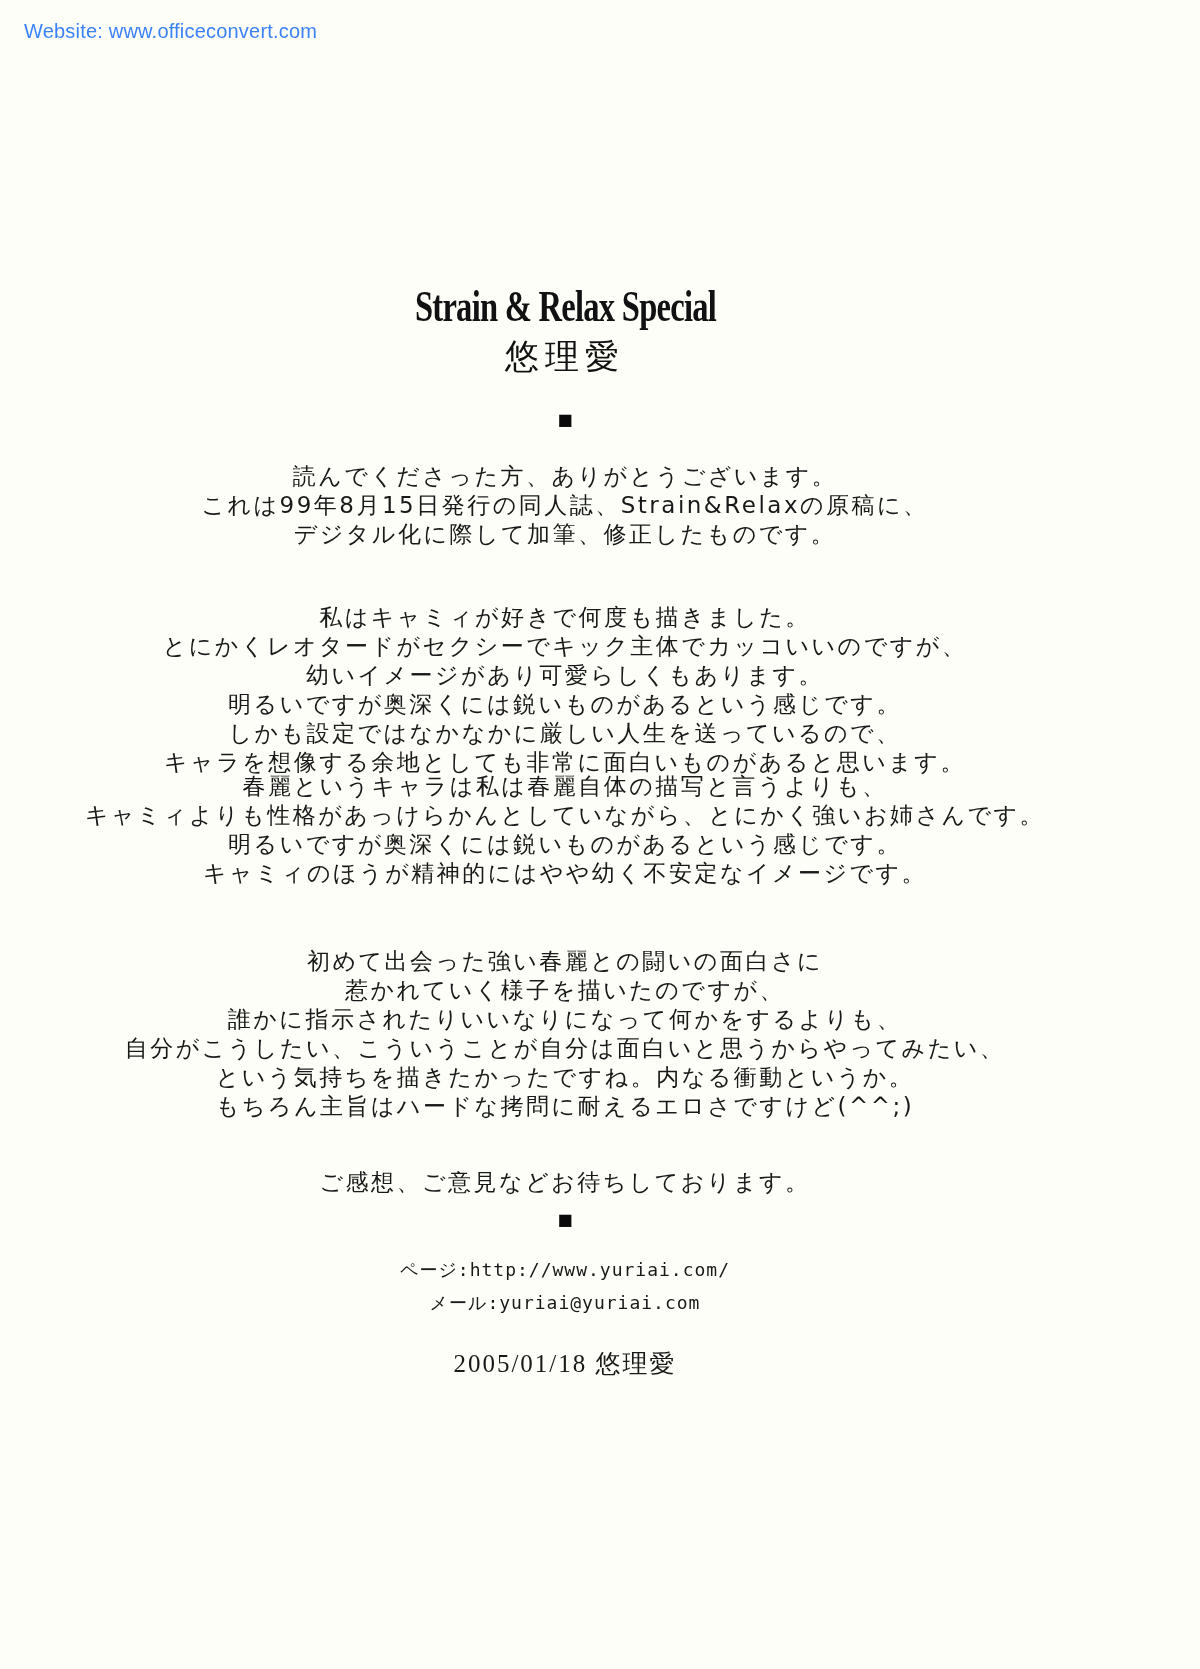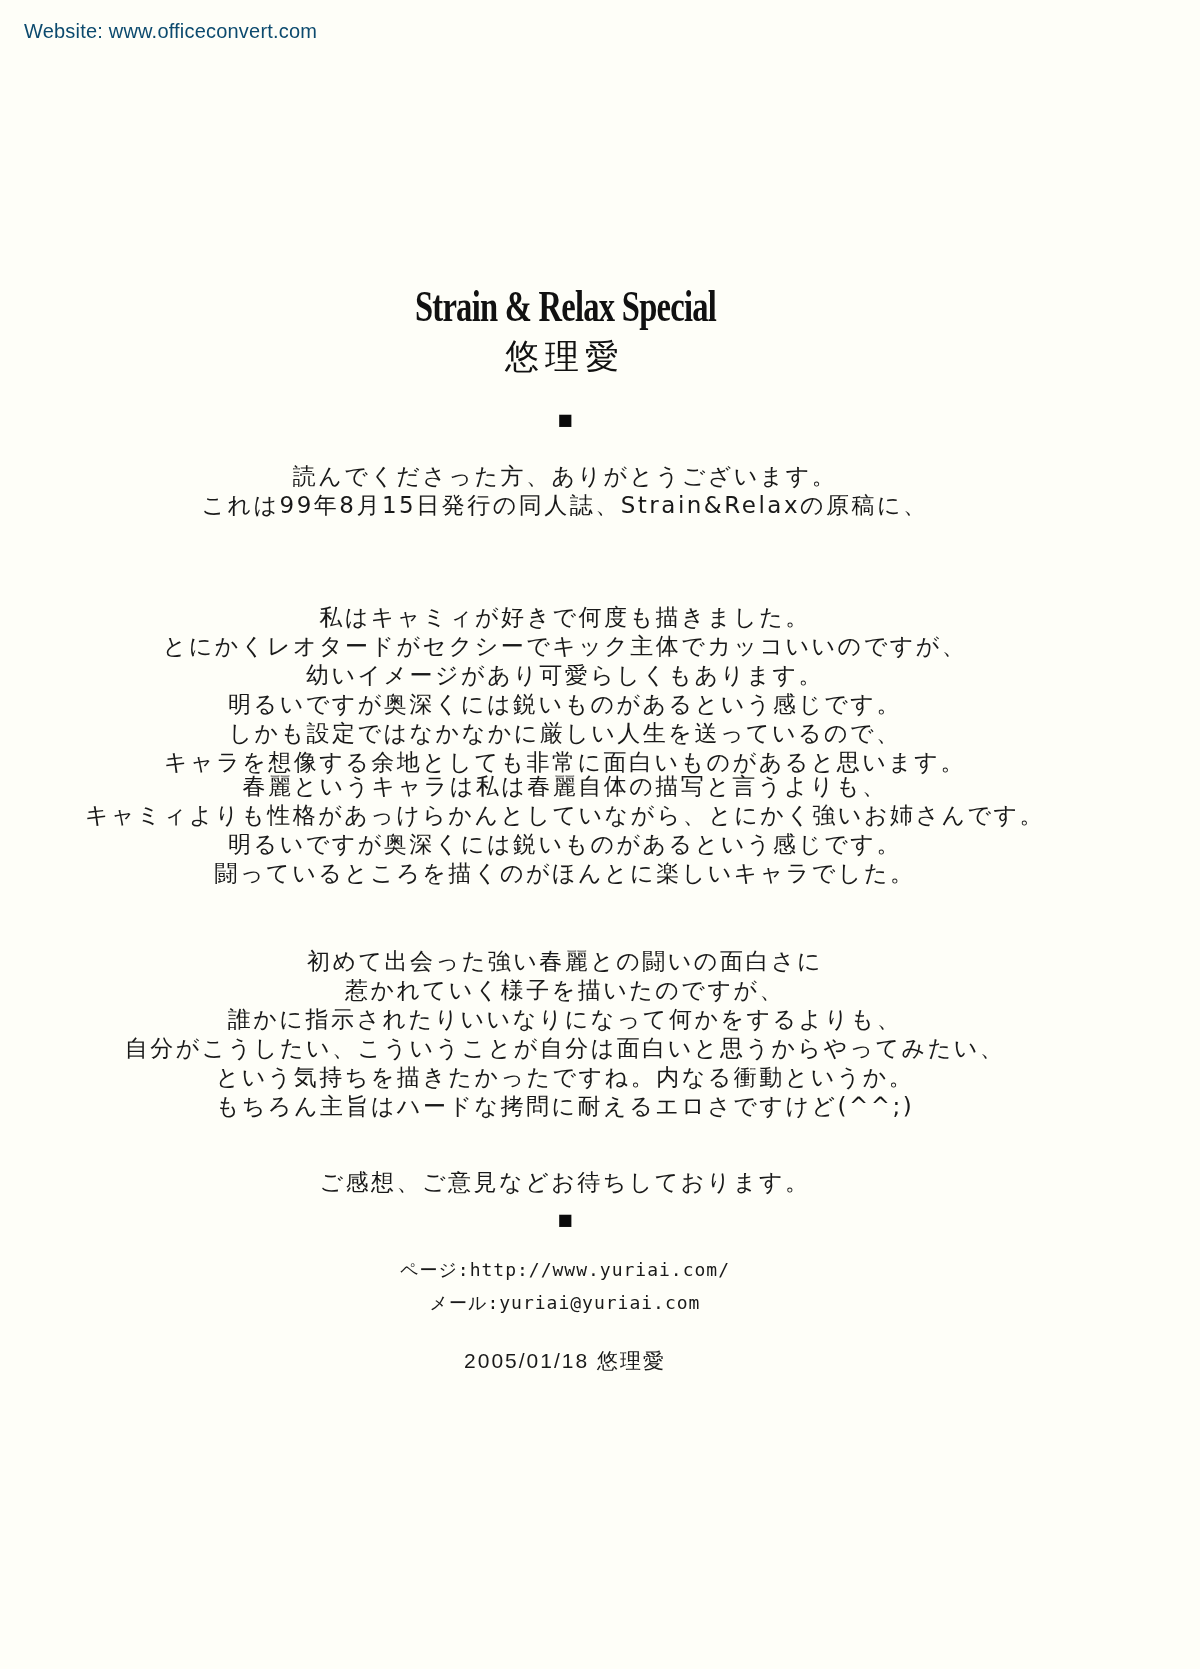--- a/index.html
+++ b/index.html
@@ -58,59 +58,60 @@
     white-space: nowrap;
   }
   .mono .line {
     font-family: "DejaVu Sans Mono", monospace;
     font-size: 18px;
     line-height: 33px;
     letter-spacing: 1px;
     white-space: nowrap;
   }
   .date-line {
-    font-size: 21px;
+    font-size: 25px;
     letter-spacing: 2px;
-    font-family: Liberation Sans, sans-serif;
+    font-family: Liberation Serif, serif;
     white-space: nowrap;
   }
 </style>
 </head>
 <body>
 
-<div class="watermark" style="color:#0c4a6e">Website: www.officeconvert.com</div>
+<div class="watermark" style="color:#3b82f6">Website: www.officeconvert.com</div>
 
 <div class="column" style="top:281px">
   <div>
     <span class="page-title">Strain &amp; Relax Special</span>
   </div>
   <div class="author">悠理愛</div>
 </div>
 
 <div class="column divider" style="top:412px">■</div>
 
 <div class="column para" style="top:462px">
   <div class="line">読んでくださった方、ありがとうございます。</div>
   <div class="line">これは99年8月15日発行の同人誌、Strain&amp;Relaxの原稿に、</div>
+  <div class="line">デジタル化に際して加筆、修正したものです。</div>
 </div>
 
 <div class="column para" style="top:603px">
   <div class="line">私はキャミィが好きで何度も描きました。</div>
   <div class="line">とにかくレオタードがセクシーでキック主体でカッコいいのですが、</div>
   <div class="line">幼いイメージがあり可愛らしくもあります。</div>
   <div class="line">明るいですが奥深くには鋭いものがあるという感じです。</div>
   <div class="line">しかも設定ではなかなかに厳しい人生を送っているので、</div>
   <div class="line">キャラを想像する余地としても非常に面白いものがあると思います。</div>
 </div>
 
 <div class="column para" style="top:772px">
   <div class="line">春麗というキャラは私は春麗自体の描写と言うよりも、</div>
   <div class="line">キャミィよりも性格があっけらかんとしていながら、とにかく強いお姉さんです。</div>
   <div class="line">明るいですが奥深くには鋭いものがあるという感じです。</div>
-  <div class="line">闘っているところを描くのがほんとに楽しいキャラでした。</div>
+  <div class="line">キャミィのほうが精神的にはやや幼く不安定なイメージです。</div>
 </div>
 
 <div class="column para" style="top:947px">
   <div class="line">初めて出会った強い春麗との闘いの面白さに</div>
   <div class="line">惹かれていく様子を描いたのですが、</div>
   <div class="line">誰かに指示されたりいいなりになって何かをするよりも、</div>
   <div class="line">自分がこうしたい、こういうことが自分は面白いと思うからやってみたい、</div>
   <div class="line">という気持ちを描きたかったですね。内なる衝動というか。</div>
   <div class="line">もちろん主旨はハードな拷問に耐えるエロさですけど(^^;)</div>
 </div>

